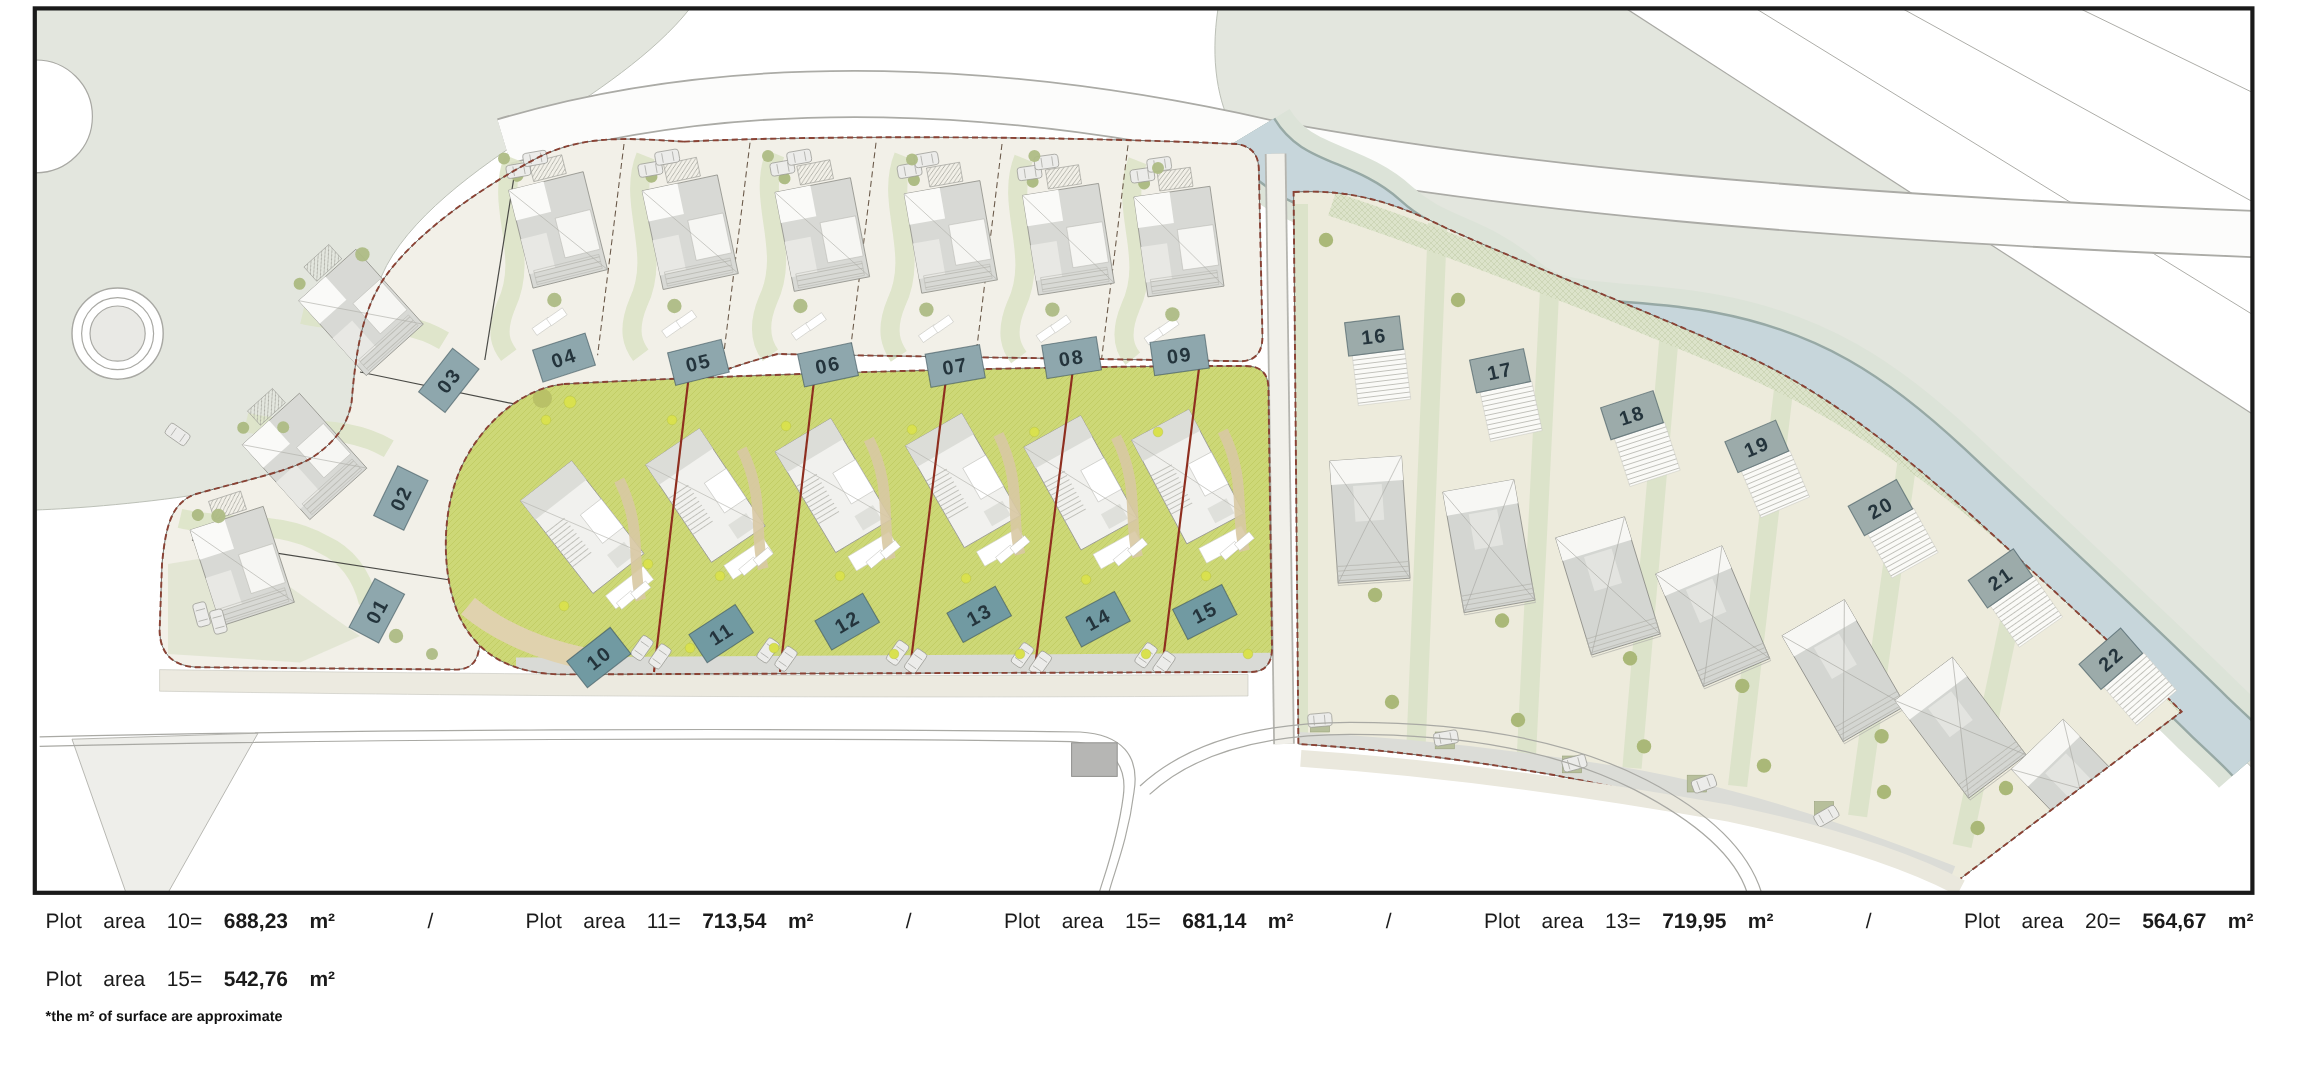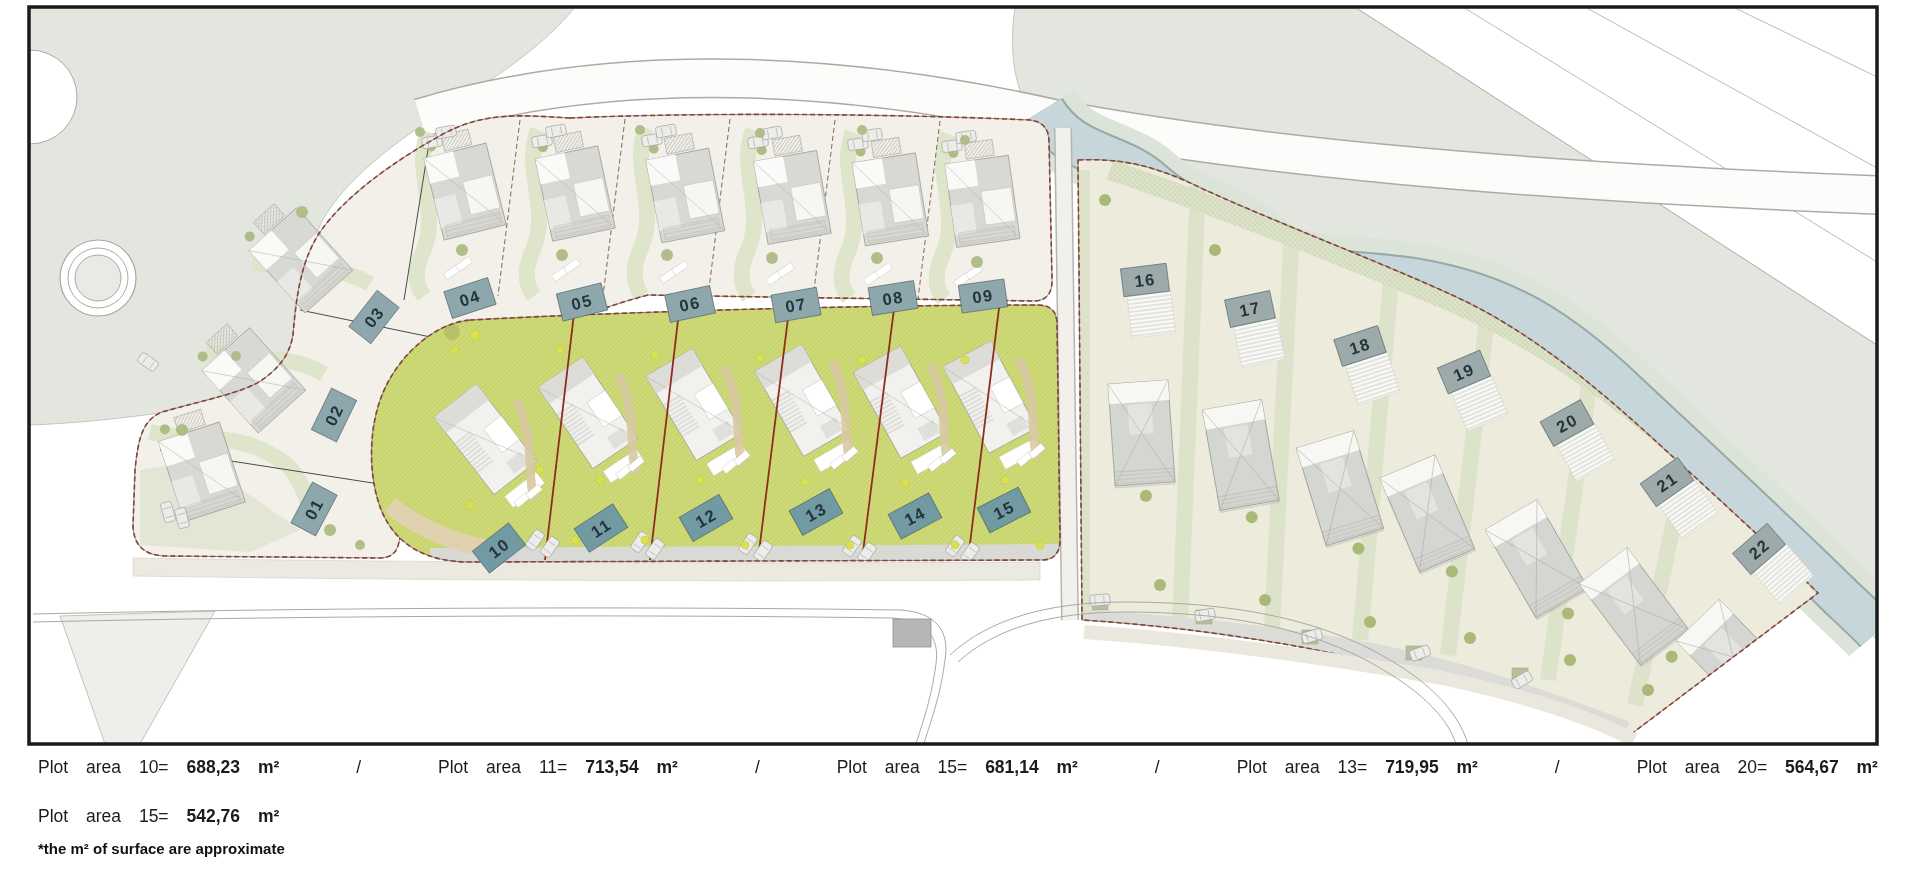--- a/index.html
+++ b/index.html
@@ -8,21 +8,21 @@
   #plan-svg{position:absolute;left:0;top:0;}
   .plot-label rect.badge{stroke:rgba(58,82,90,.6);stroke-width:.9;}
   .plot-label text{font-family:"Liberation Sans",sans-serif;font-size:16.5px;font-weight:600;
     fill:#24343c;letter-spacing:1.5px;text-anchor:middle;}
   .legend{position:absolute;left:38px;color:#1b1b1b;font-size:17.5px;line-height:25px;}
   .legend-line1{top:755px;width:1840px;display:flex;justify-content:space-between;align-items:baseline;}
   .legend-line2{top:780px;margin-top:24px;}
   .legend .item{white-space:nowrap;word-spacing:13px;}
   .legend .item b{font-weight:700;}
   .legend .sep{font-weight:400;}
-  .footnote{position:absolute;left:38px;top:840px;font-size:15px;font-weight:700;color:#111;}
+  .footnote{position:absolute;left:38px;top:840px;font-size:12px;font-weight:700;color:#111;}
 </style>
 </head>
 <body>
 
 <div id="stage">
 <svg id="plan-svg" width="1919" height="891" viewBox="0 0 1919 891">
   <defs>
     <clipPath id="frameClip">
           <rect x="29" y="7" width="1848" height="737"></rect>
         </clipPath>

